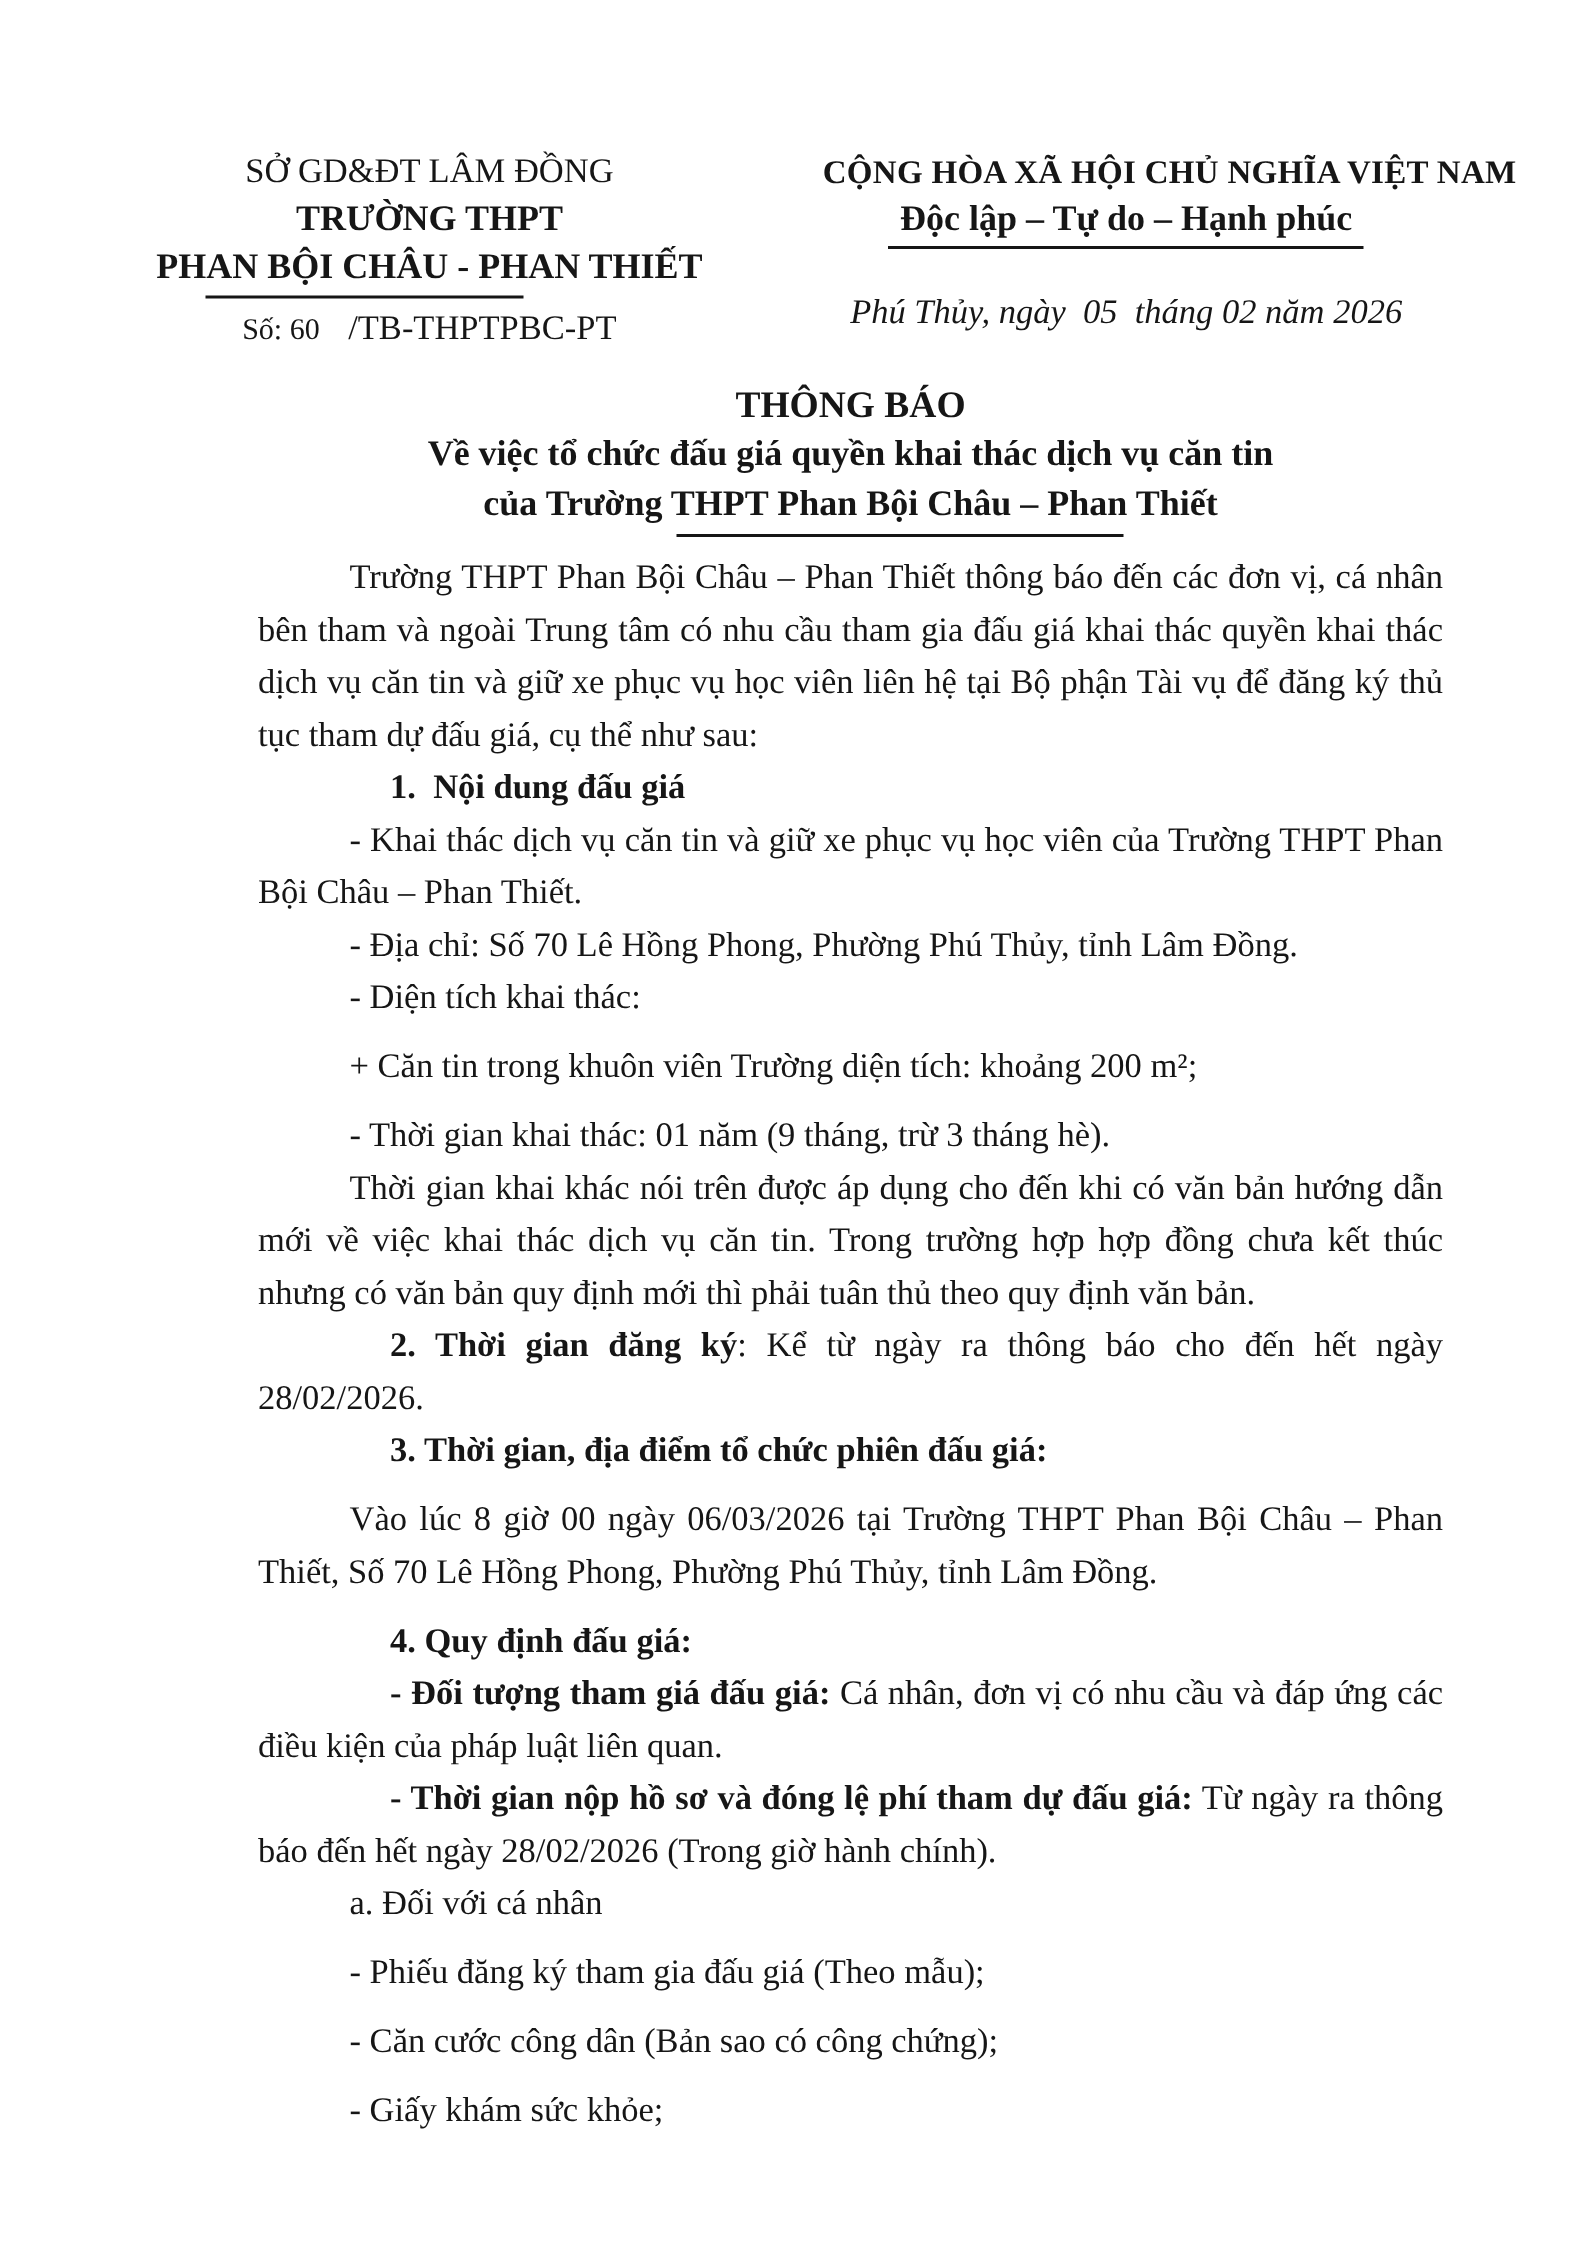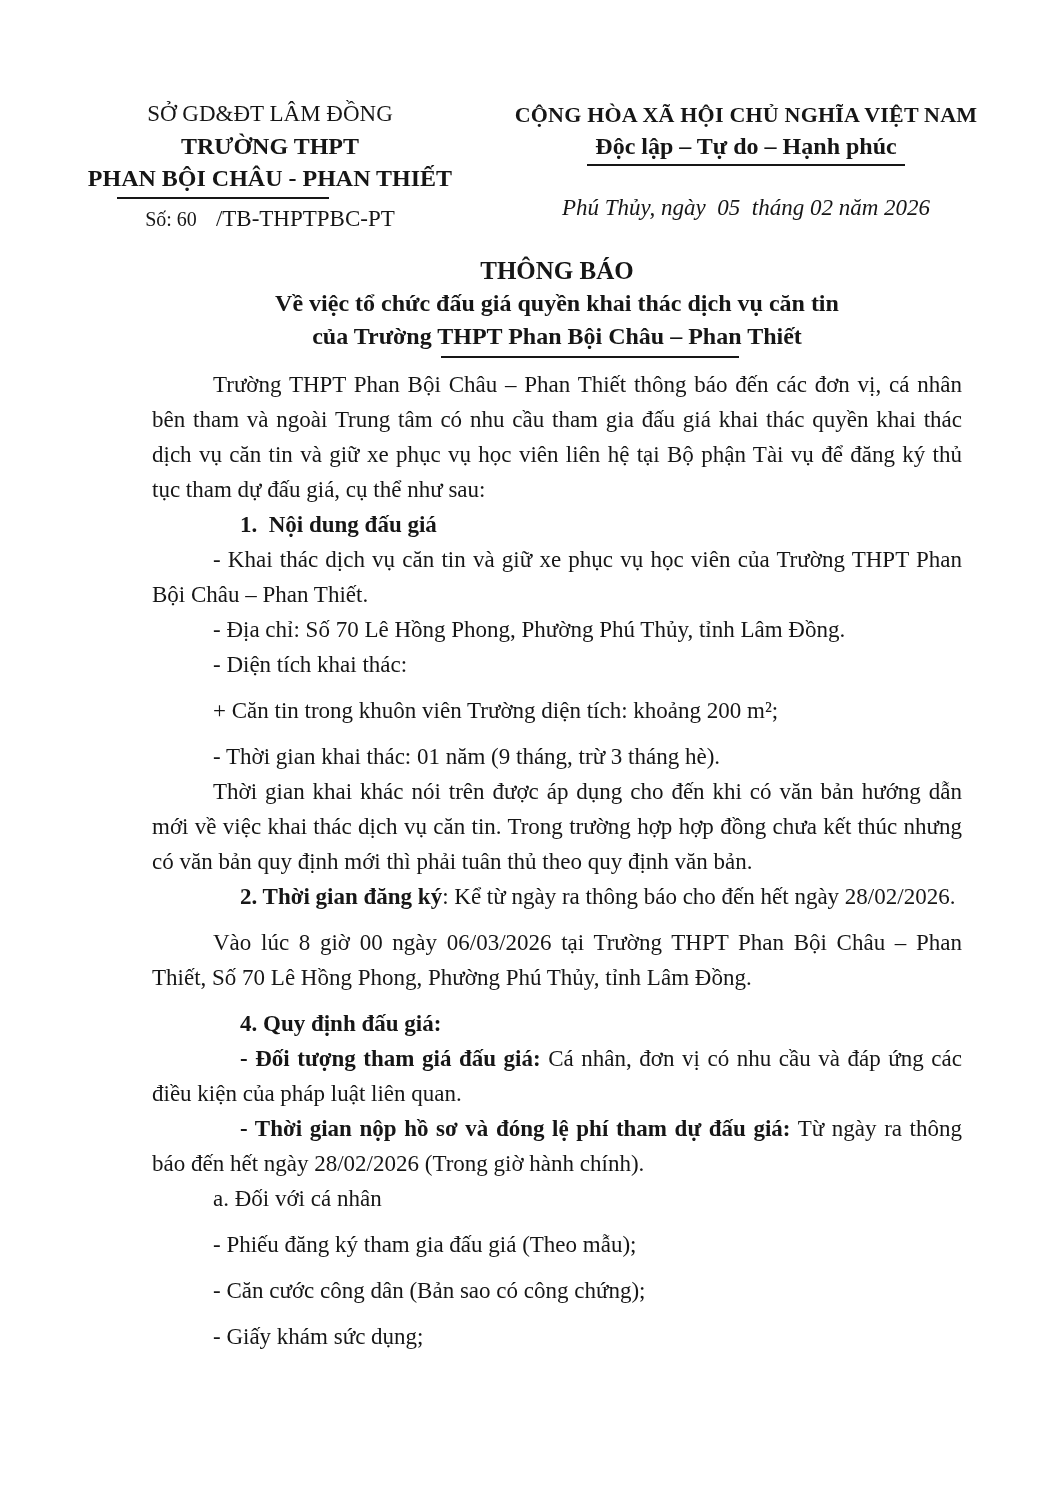--- a/index.html
+++ b/index.html
@@ -6,32 +6,33 @@
   html, body { background: #ffffff; }
   .page {
     position: relative;
     width: 1061px;
     height: 1500px;
     background: #ffffff;
     color: #161616;
     font-family: "Liberation Serif", "DejaVu Serif", serif;
     padding-top: 98px;
     overflow: hidden;
+    padding-left: 20px;
   }
   
   .header { display: flex; justify-content: space-between; padding: 0 50px 0 62px; }
   .h-left  { width: 416px; text-align: center; }
   .h-right { width: 530px; text-align: center; }
   .dept    { font-size: 23px; line-height: 32px; white-space: pre-wrap; }
   .school  { font-size: 24px; font-weight: bold; line-height: 32px; white-space: pre-wrap; }
   .org-underline { width: 212px; border-bottom: 2px solid #161616; margin-left: 55px; margin-top: 3px; }
   .doc-number { margin-top: 7px; display: flex; justify-content: center; gap: 19px; align-items: baseline; }
   .doc-number-label  { font-size: 20px; white-space: pre-wrap; }
   .doc-number-symbol { font-size: 23px; white-space: pre-wrap; }
-  .national { font-size: 22px; font-weight: bold; line-height: 33px; letter-spacing: 0.2px; white-space: pre-wrap; }
+  .national { font-size: 22px; font-weight: bold; line-height: 33px; letter-spacing: 0.2px; white-space: pre-wrap; text-align: right; }
   .motto {
     display: inline-block; font-size: 24px; font-weight: bold;
     padding: 0 8px 4px; border-bottom: 2px solid #161616; margin-top: 2px; white-space: pre-wrap;
   }
   .place-date { font-style: italic; font-size: 23px; margin-top: 29px; white-space: pre-wrap; }
   
   .title-block { margin-top: 22px; text-align: center; padding: 0 99px 0 152px; }
   .doc-type { font-size: 25px; font-weight: bold; line-height: 33px; white-space: pre-wrap; }
   .subject  { font-size: 24px; font-weight: bold; line-height: 33px; white-space: pre-wrap; }
   .title-underline { width: 298px; height: 2px; background: #161616; margin: 3px auto 0; position: relative; left: 33px; }
@@ -82,23 +83,24 @@
   <div class="doc-body">
     <p><span>Trường THPT Phan Bội Châu – Phan Thiết thông báo đến các đơn vị, cá nhân bên tham và ngoài Trung tâm có nhu cầu tham gia đấu giá khai thác quyền khai thác dịch vụ căn tin và giữ xe phục vụ học viên liên hệ tại Bộ phận Tài vụ để đăng ký thủ tục tham dự đấu giá, cụ thể như sau:</span></p>
     <p><b>1.  Nội dung đấu giá</b></p>
     <p><span>- Khai thác dịch vụ căn tin và giữ xe phục vụ học viên của Trường THPT Phan Bội Châu – Phan Thiết.</span></p>
     <p><span>- Địa chỉ: Số 70 Lê Hồng Phong, Phường Phú Thủy, tỉnh Lâm Đồng.</span></p>
     <p><span>- Diện tích khai thác:</span></p>
     <p class="sp"><span>+ Căn tin trong khuôn viên Trường diện tích: khoảng 200 m²;</span></p>
     <p class="sp"><span>- Thời gian khai thác: 01 năm (9 tháng, trừ 3 tháng hè).</span></p>
     <p><span>Thời gian khai khác nói trên được áp dụng cho đến khi có văn bản hướng dẫn mới về việc khai thác dịch vụ căn tin. Trong trường hợp hợp đồng chưa kết thúc nhưng có văn bản quy định mới thì phải tuân thủ theo quy định văn bản.</span></p>
     <p><b>2. Thời gian đăng ký</b><span>: Kể từ ngày ra thông báo cho đến hết ngày 28/02/2026.</span></p>
+    <p><b>3. Thời gian, địa điểm tổ chức phiên đấu giá:</b></p>
     <p class="sp"><span>Vào lúc 8 giờ 00 ngày 06/03/2026 tại Trường THPT Phan Bội Châu – Phan Thiết, Số 70 Lê Hồng Phong, Phường Phú Thủy, tỉnh Lâm Đồng.</span></p>
     <p class="sp"><b>4. Quy định đấu giá:</b></p>
     <p><b>- Đối tượng tham giá đấu giá:</b><span> Cá nhân, đơn vị có nhu cầu và đáp ứng các điều kiện của pháp luật liên quan.</span></p>
     <p><b>- Thời gian nộp hồ sơ và đóng lệ phí tham dự đấu giá:</b><span> Từ ngày ra thông báo đến hết ngày 28/02/2026 (Trong giờ hành chính).</span></p>
     <p><span>a. Đối với cá nhân</span></p>
     <p class="sp"><span>- Phiếu đăng ký tham gia đấu giá (Theo mẫu);</span></p>
     <p class="sp"><span>- Căn cước công dân (Bản sao có công chứng);</span></p>
-    <p class="sp"><span>- Giấy khám sức dụng;</span></p>
+    <p class="sp"><span>- Giấy khám sức khỏe;</span></p>
   </div>
 
 </div>
 
 </body></html>

